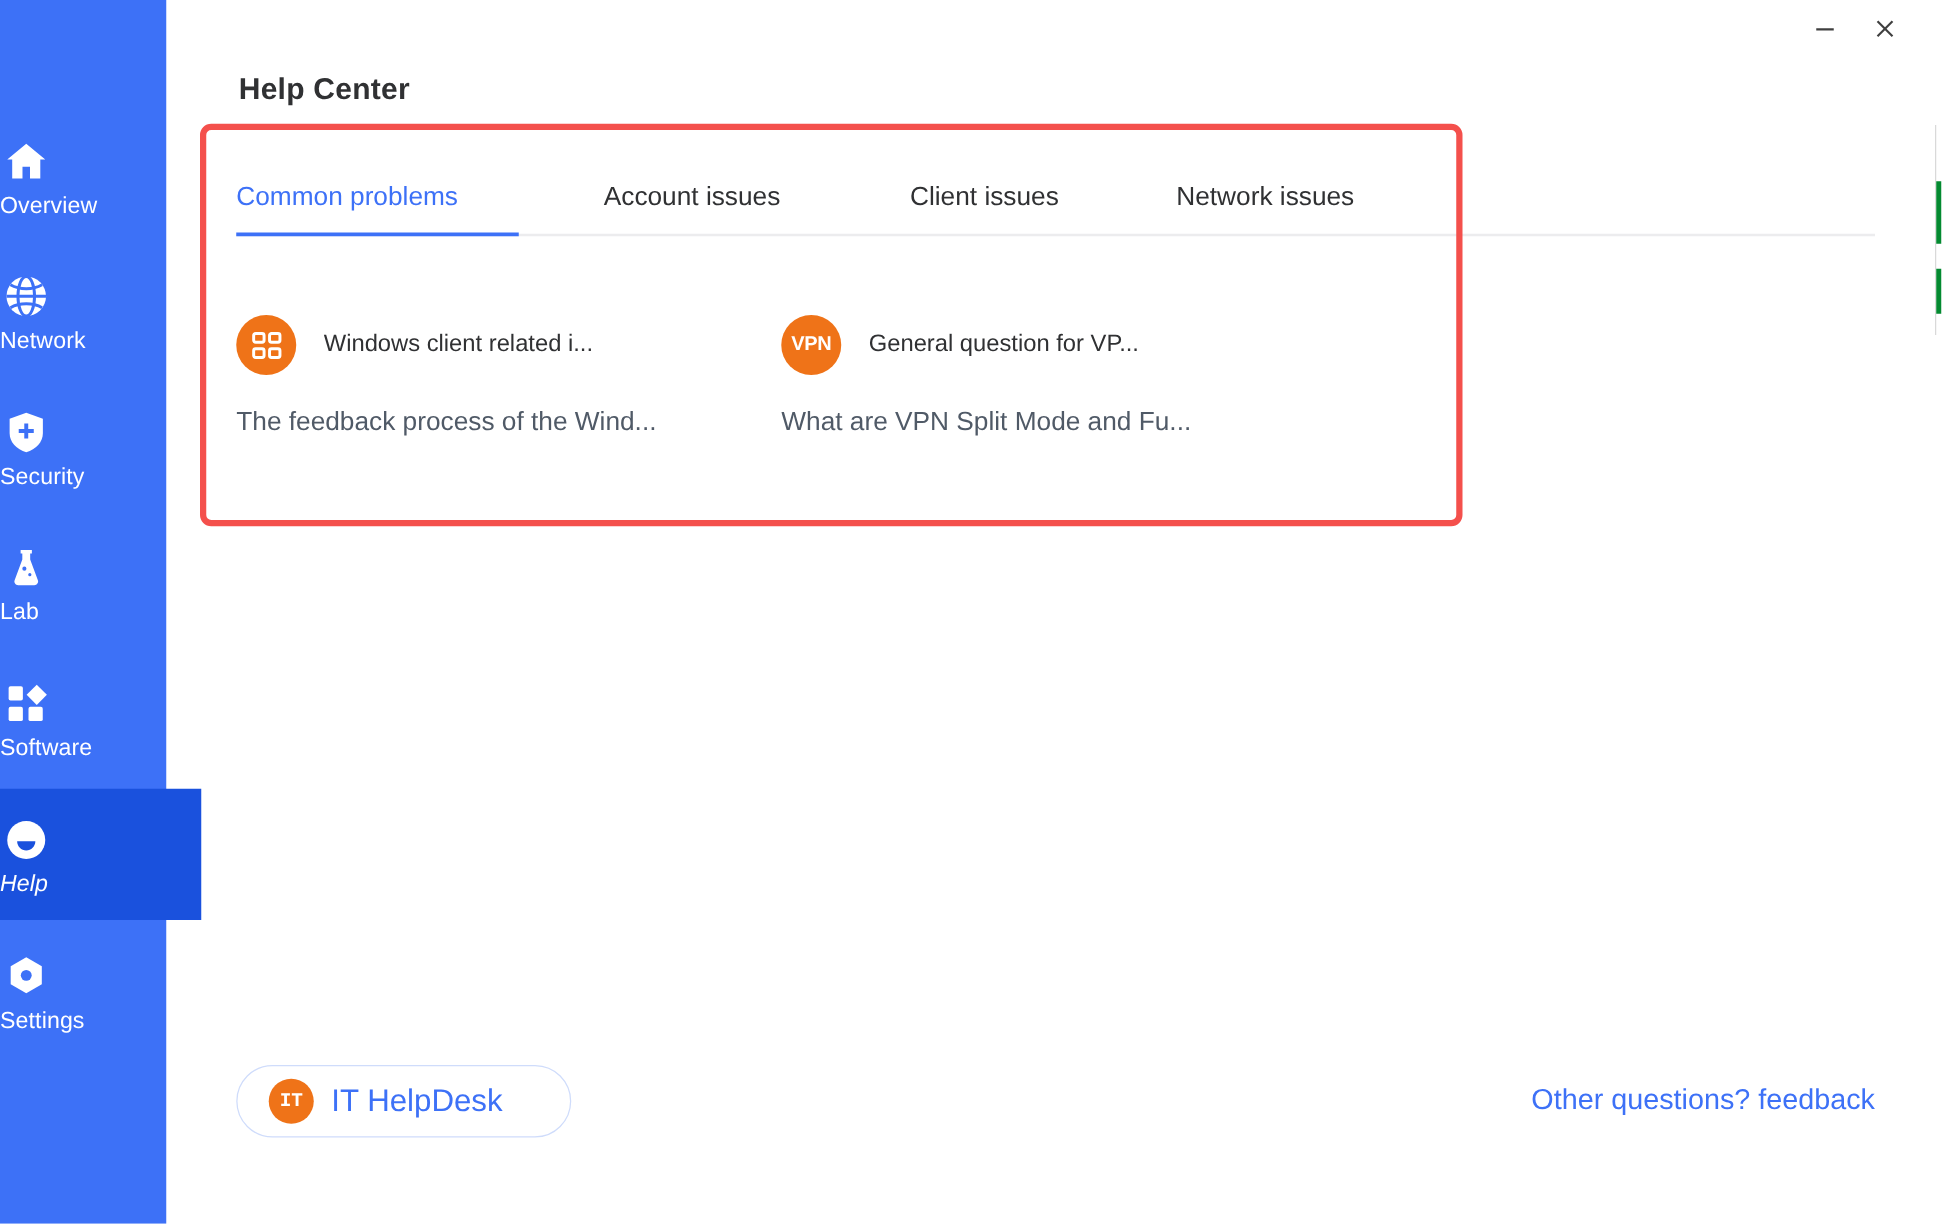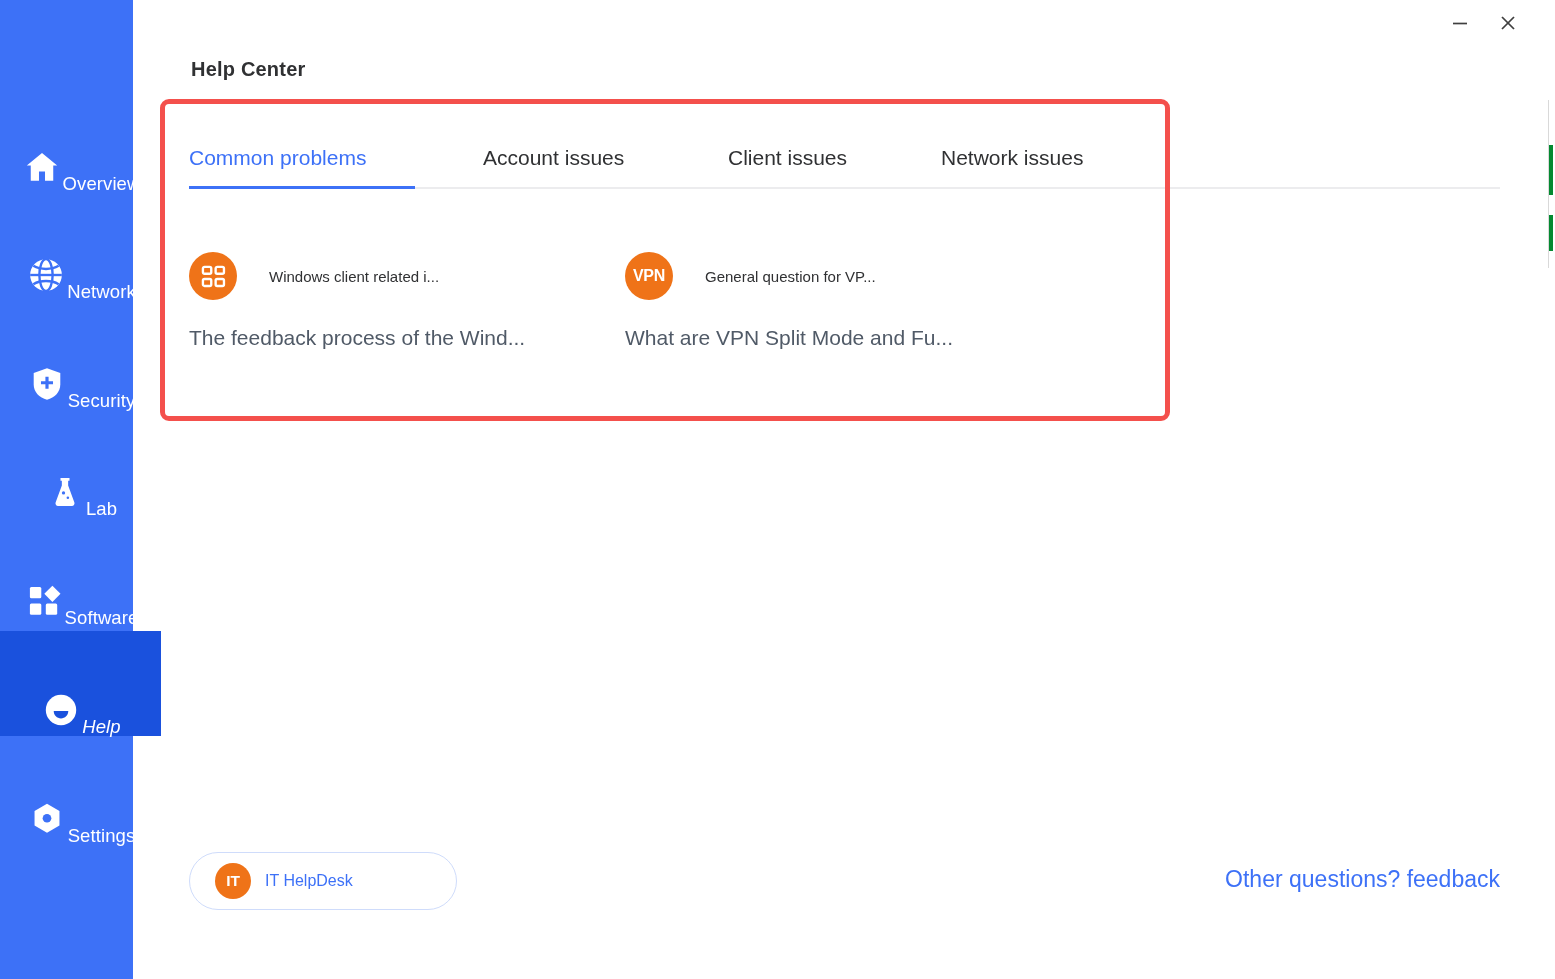--- a/index.html
+++ b/index.html
@@ -20,22 +20,22 @@
     position: absolute;
     left: 0; top: 0;
     width: 133px; height: 979px;
     background: #3d71f7;
   }
   .nav-item {
     position: absolute;
     left: 0; width: 161px;
     height: 105px;
     display: flex;
-    flex-direction: row;
-    align-items: flex-end;
+    flex-direction: column;
+    align-items: flex-start;
     justify-content: center;
     cursor: pointer;
   }
   .nav-item.active { background: #1a51dd; font-style: italic; }
   .nav-icon {
     width: 42px; height: 42px;
     display: flex; align-items: center; justify-content: center;
     margin-bottom: 5px;
   }
   .nav-icon svg { display: block; }
@@ -60,21 +60,21 @@
     cursor: pointer;
   }
   #btn-min { right: 78px; }
   #btn-close { right: 30px; }
   .win-btn svg { display: block; }
 
   
   #page-title {
     position: absolute;
     left: 191px; top: 58px;
-    font-size: 20px;
+    font-size: 24px;
     color: #303133;
     letter-spacing: 0.2px;
   }
 
   
   #highlight-box {
     position: absolute;
     left: 160px; top: 99px;
     width: 1010px; height: 322px;
     border: 5px solid #f4504c;
@@ -140,22 +140,22 @@
     display: flex;
     align-items: center;
     justify-content: center;
     color: #ffffff;
     font-size: 16px;
     font-weight: bold;
     letter-spacing: -0.3px;
   }
   .card-badge svg { display: block; }
   .card-title {
-    margin-left: 32px;
-    font-size: 15px;
+    margin-left: 22px;
+    font-size: 19px;
     color: #303133;
     white-space: nowrap;
     overflow: hidden;
   }
   .card-sub {
     margin-top: 26px;
     font-size: 21px;
     color: #505a67;
     white-space: nowrap;
     overflow: hidden;
@@ -179,25 +179,26 @@
     border-radius: 50%;
     background: #ef7318;
     color: #ffffff;
     font-size: 15.5px;
     font-weight: bold;
     display: flex;
     align-items: center;
     justify-content: center;
     flex: 0 0 36px;
     letter-spacing: -0.2px;
+    font-family: Liberation Mono, monospace;
   }
   #helpdesk-label {
     margin-left: 14px;
     color: #3d71f7;
-    font-size: 16px;
+    font-size: 25px;
     white-space: nowrap;
   }
   #feedback-link {
     position: absolute;
     right: 55px; top: 866px;
     color: #3d71f7;
     font-size: 23px;
     white-space: nowrap;
     cursor: pointer;
   }

